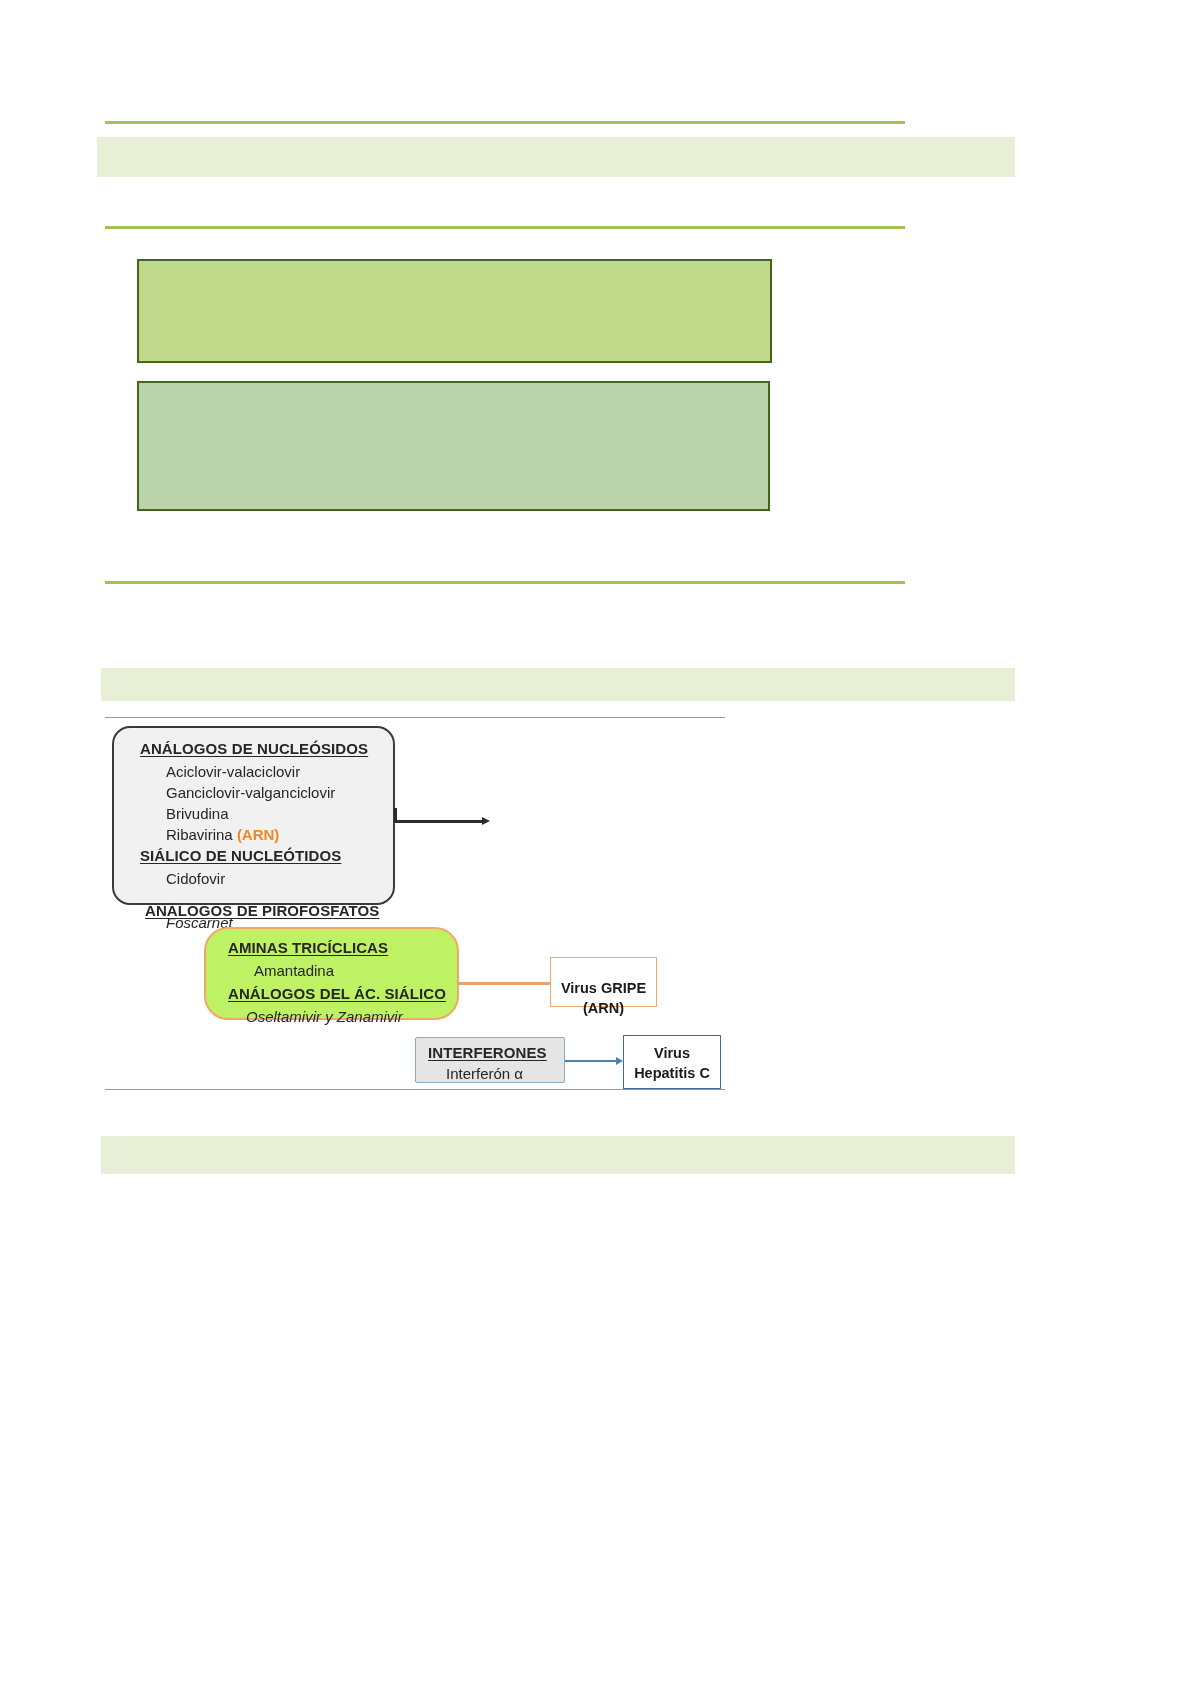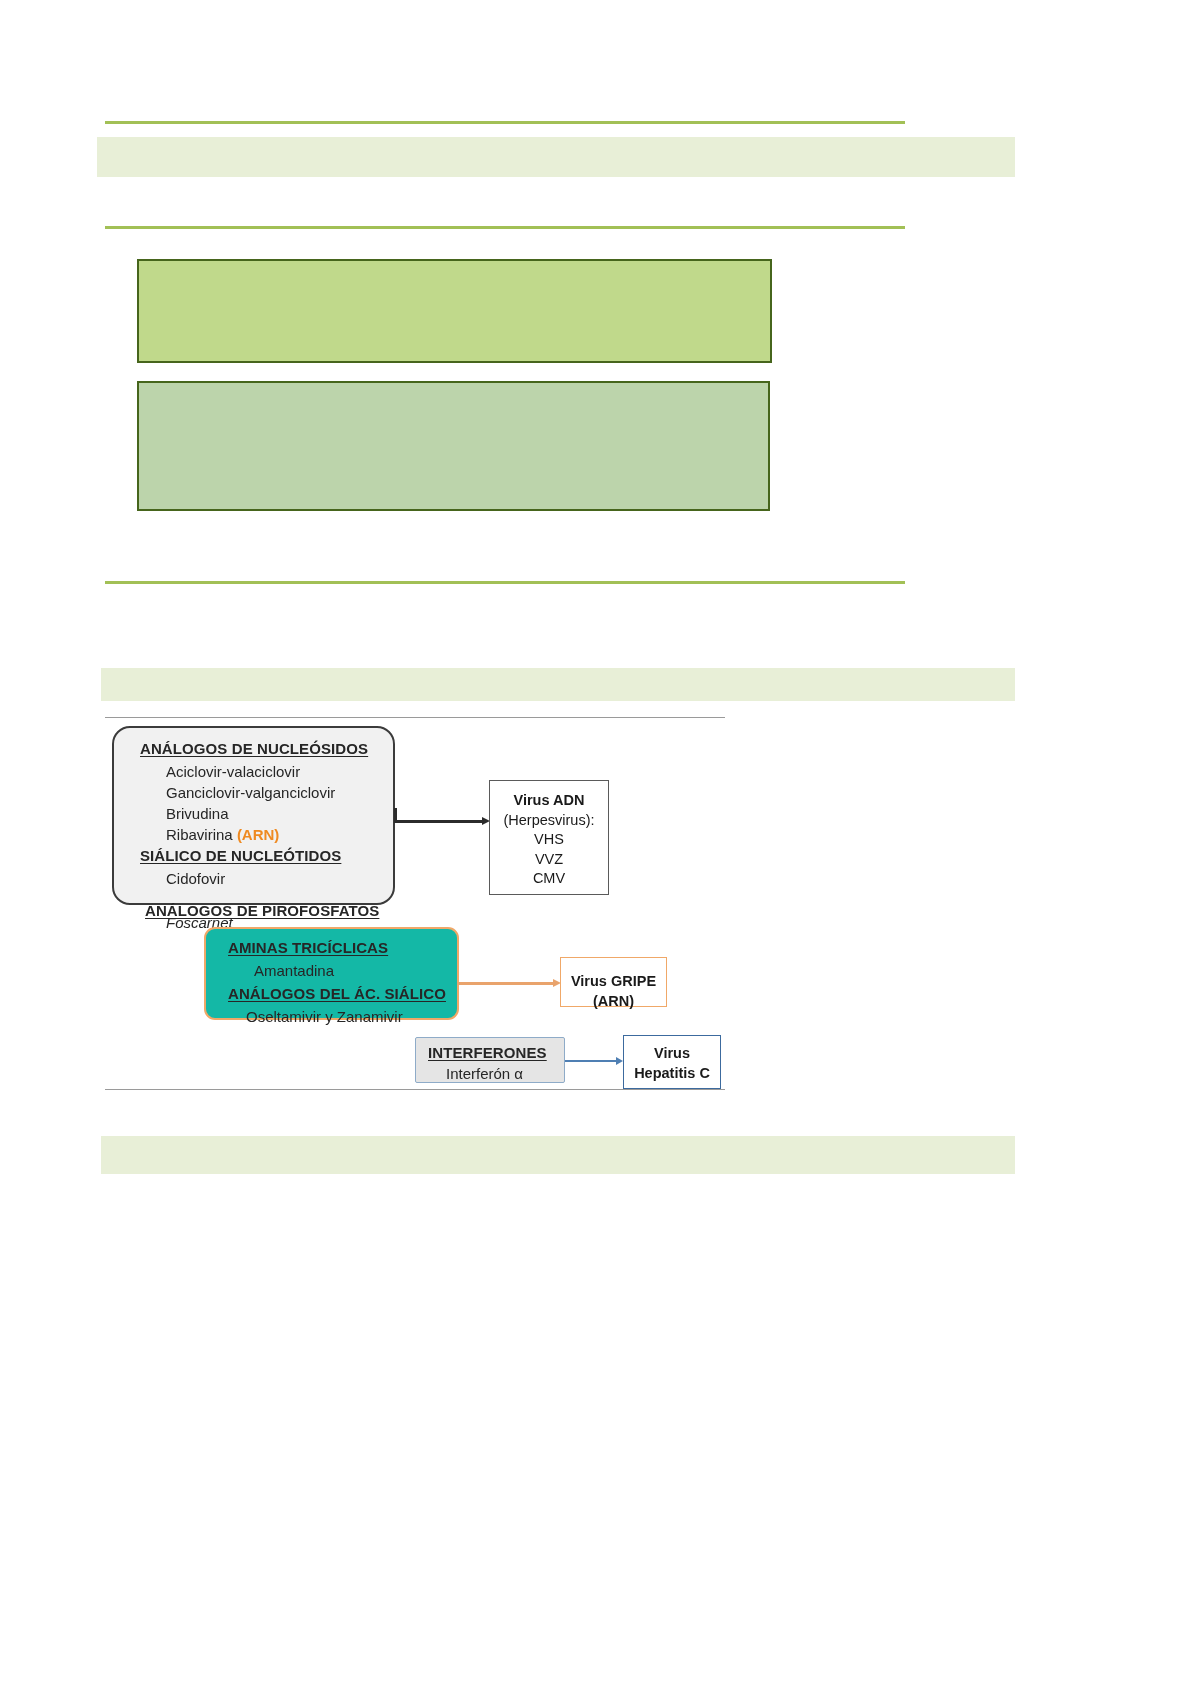--- a/index.html
+++ b/index.html
@@ -44,23 +44,23 @@
     box-sizing:border-box;
     font-size:15px;
     color:#262626;
   }
   .grp.gray{
     background:#f1f1f1;
     border:2px solid #3b3b3b;
     border-radius:18px;
   }
   .grp.orange{
-    background:#14b8a6;
+    background:#bef264;
     border:2px solid #f0a868;
-    border-radius:11px;
+    border-radius:24px;
   }
   .grp.blue{
     background:#e5e5e5;
     border:1px solid #8eabc8;
     border-radius:2px;
     padding-left:32px;
   }
 
   .hdr{
     font-weight:bold;
@@ -147,45 +147,38 @@
 
       <div class="itm abs" style="left:52px;top:186px;font-style:italic;">Foscarnet</div>
     </div>
 
     <div class="stub" style="left:289px;top:96px;height:12px;"></div>
     <div class="conn dark" style="left:289px;top:108px;width:96px;">
       <div class="shaft" style="width:88px;"></div>
       <div class="head" style="left:88px;"></div>
     </div>
 
-    <div class="tgt dark" style="left:384px;top:68px;width:120px;height:115px;padding-top:10px;">
-      <div><b>Virus ADN</b></div>
-      <div>(Herpesvirus):</div>
-      <div>VHS</div>
-      <div>VVZ</div>
-      <div>CMV</div>
-    </div>
 
     <div class="grp orange" style="left:99px;top:215px;width:255px;height:93px;">
 
       <div class="hdr abs" style="left:22px;top:10px;">AMINAS TRICÍCLICAS</div>
 
       <div class="itm abs" style="left:48px;top:33px;">Amantadina</div>
 
       <div class="hdr abs" style="left:22px;top:56px;">ANÁLOGOS DEL ÁC. SIÁLICO</div>
 
-      <div class="itm abs" style="left:40px;top:79px;">Oseltamivir y Zanamivir</div>
+      <div class="itm abs" style="left:40px;top:79px;font-style:italic;">Oseltamivir y Zanamivir</div>
     </div>
 
     <div class="conn orange" style="left:352px;top:270px;width:104px;">
       <div class="shaft" style="width:96px;"></div>
       <div class="head" style="left:96px;"></div>
     </div>
 
-    <div class="tgt orange" style="left:455px;top:245px;width:107px;height:50px;padding-top:14px;">
+    <div class="tgt orange" style="left:445px;top:245px;width:107px;height:50px;padding-top:21px;">
       <div><b>Virus GRIPE</b></div>
       <div><b>(ARN)</b></div>
     </div>
 
     <div class="grp blue" style="left:310px;top:325px;width:150px;height:46px;">
       <div class="hdr abs" style="left:12px;top:6px;">INTERFERONES</div>
       <div class="itm abs" style="left:30px;top:27px;">Interferón α</div>
     </div>
 
     <div class="conn blue" style="left:460px;top:348px;width:58px;">

